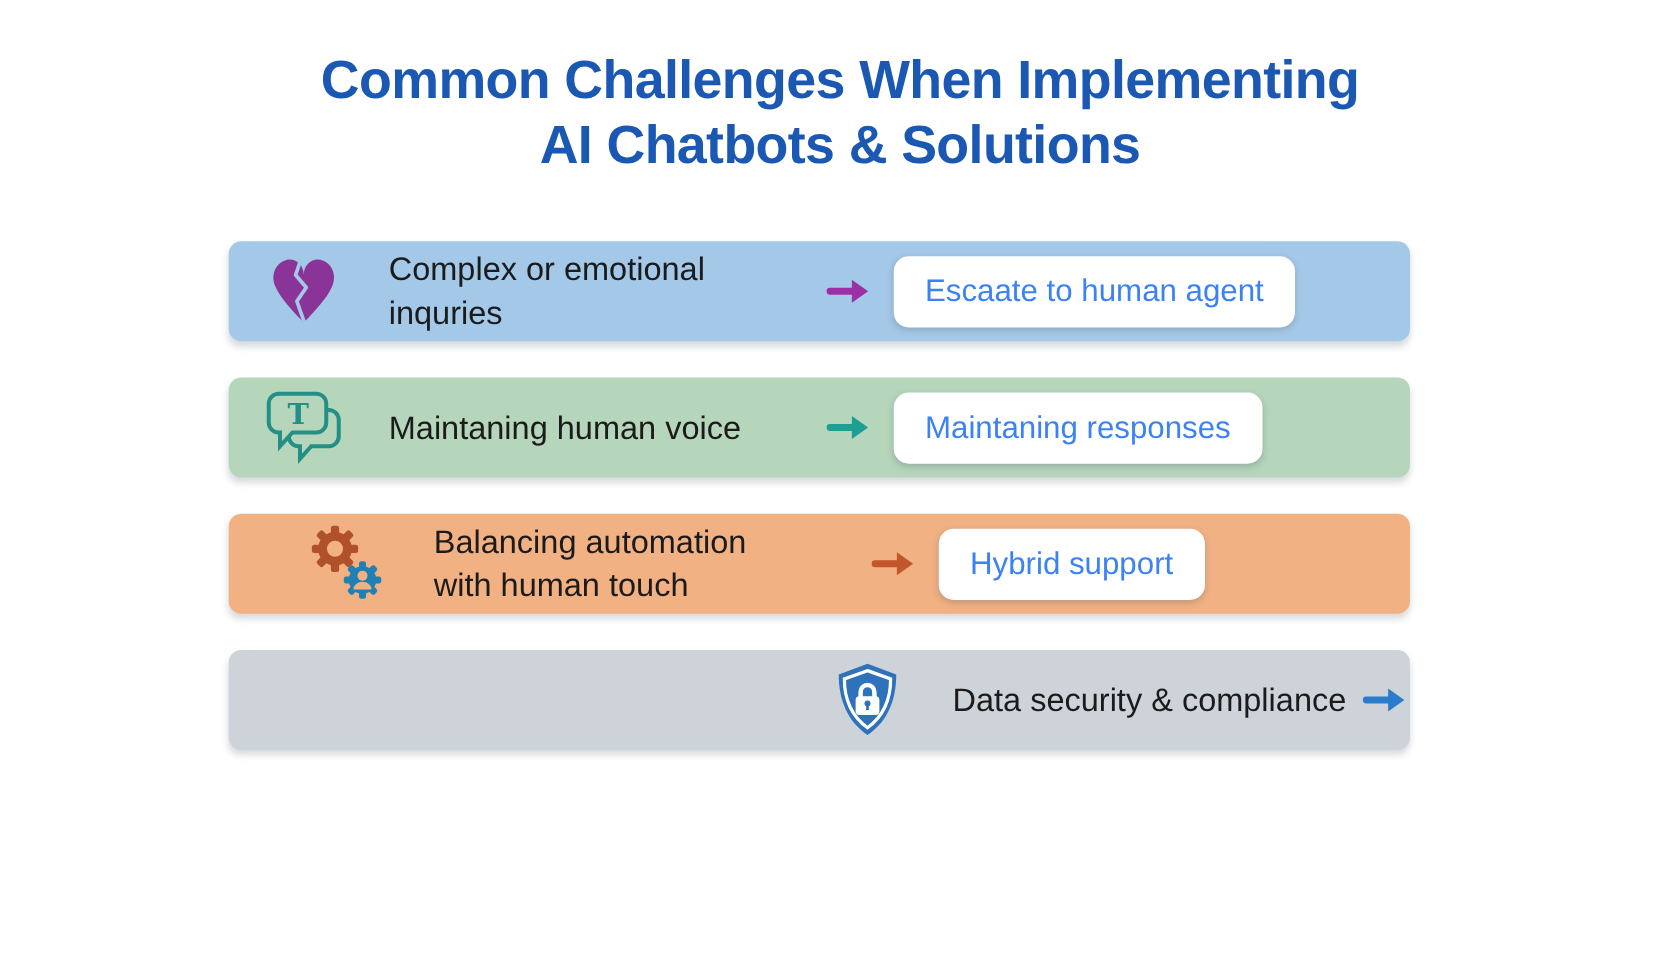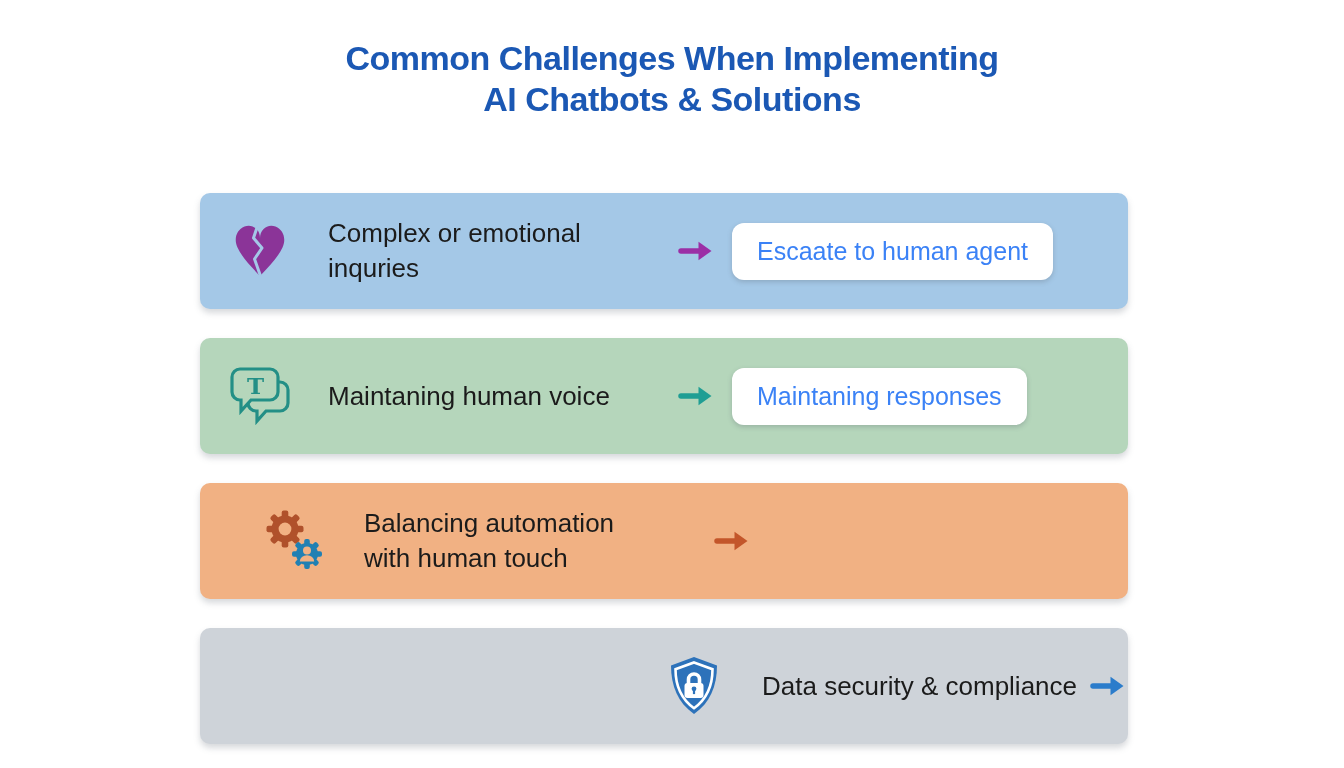--- a/index.html
+++ b/index.html
@@ -13,42 +13,41 @@
     height: 768px;
     background: #ffffff;
     overflow: hidden;
   }
   .title {
     position: absolute;
     top: 38px;
     left: 0;
     width: 100%;
     text-align: center;
-    font-size: 34px;
+    font-size: 43px;
     font-weight: bold;
     line-height: 1.22;
     letter-spacing: -0.5px;
     color: #1b58b4;
   }
   .rows {
     position: absolute;
     left: 183px;
     top: 193px;
     width: 945px;
     display: flex;
     flex-direction: column;
     gap: 29px;
   }
   .row {
-    height: 116px;
+    height: 80px;
     border-radius: 10px;
     display: flex;
     align-items: center;
     box-shadow: 0 4px 6px rgba(110, 120, 130, 0.28);
-    margin-left: 17px;
   }
   .icon-slot {
     width: 64px;
     height: 64px;
     margin-left: 28px;
     flex: none;
   }
   .icon-slot svg { display: block; width: 64px; height: 64px; }
   .challenge {
     margin-left: 36px;
@@ -146,20 +145,21 @@
     </svg>
         </span>
       <div class="challenge">Balancing automation
 with human touch</div>
       <span class="arrow-slot">
   <svg viewBox="0 0 38 26" width="38" height="26" xmlns="http://www.w3.org/2000/svg">
     <path d="M3 13 H23" stroke="#c3562a" stroke-width="5.5" stroke-linecap="round"></path>
     <path d="M20.5 3.8 L33.5 13 L20.5 22.2 Z" fill="#c3562a"></path>
   </svg>
         </span>
+      <div class="solution"><span>Hybrid support</span></div>
     </div>
 
     <div class="row" data-row="3" style="background: rgb(206, 211, 217); justify-content: flex-end;">
       <span class="icon-slot">
     <svg viewBox="0 0 64 64" xmlns="http://www.w3.org/2000/svg">
       <path d="M32 3 L55 11.5 C55 32 48 49 32 60 C16 49 9 32 9 11.5 Z" fill="#2d72ba"></path>
       <path d="M32 8.5 L50.5 15.2 C50.5 31.5 45 44.8 32 54.2 C19 44.8 13.5 31.5 13.5 15.2 Z" fill="none" stroke="#ffffff" stroke-width="2.6"></path>
       <path d="M26.5 30 v-4.5 a5.5 5.5 0 0 1 11 0 V30" fill="none" stroke="#ffffff" stroke-width="3.6"></path>
       <rect x="22.5" y="29" width="19" height="15" rx="3" fill="#ffffff"></rect>
       <circle cx="32" cy="34.8" r="2.4" fill="#2d72ba"></circle>

